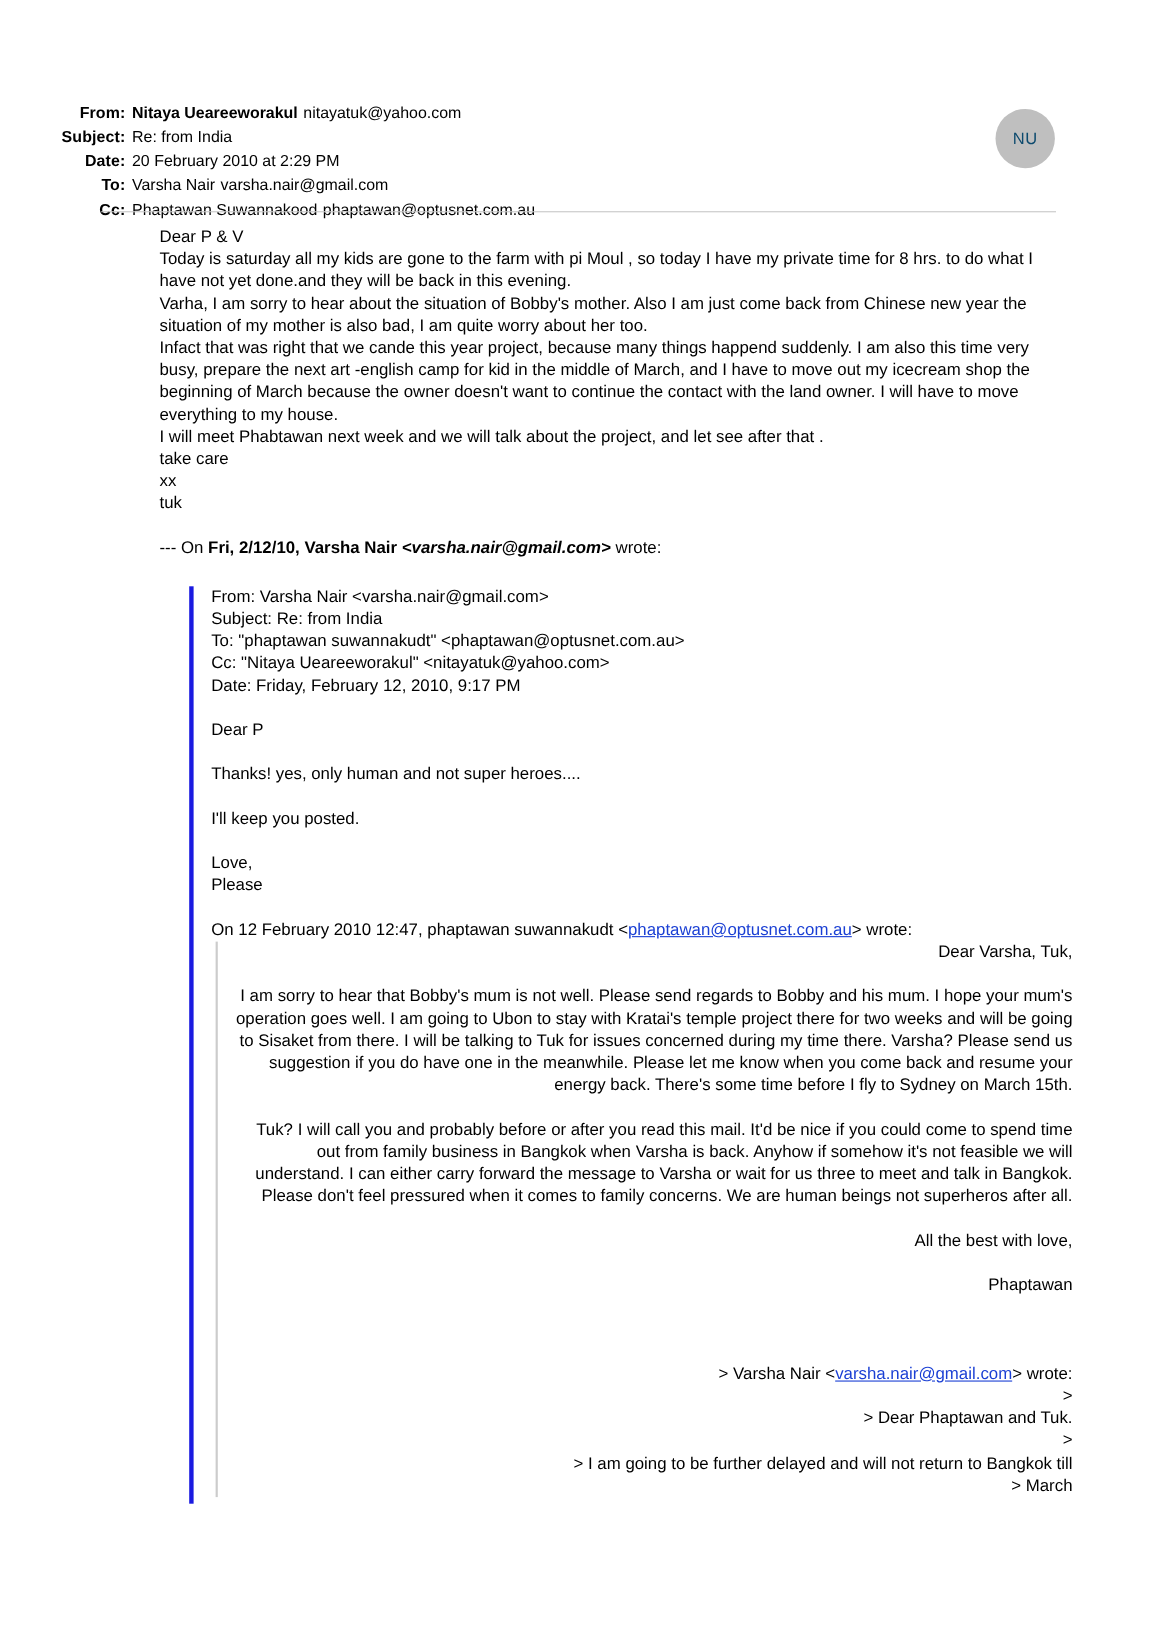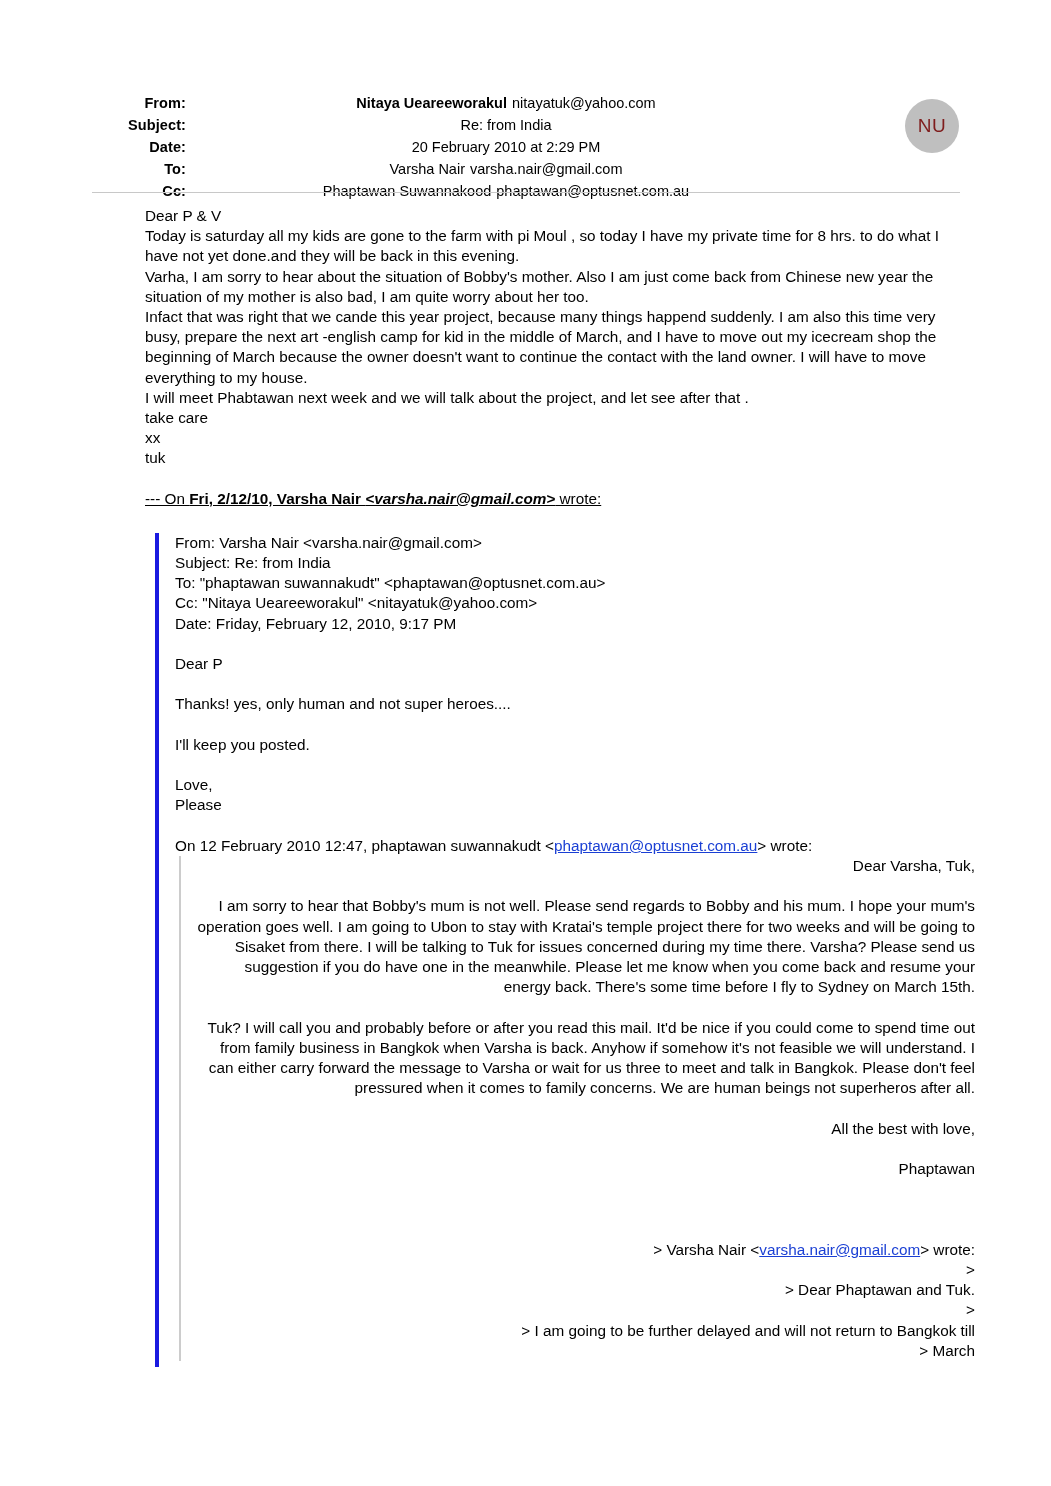--- a/index.html
+++ b/index.html
@@ -19,60 +19,60 @@
 
   
   #message-header {
     position: absolute;
     left: 0;
     top: 94px;
     width: 1051px;
   }
   .hdr-table {
     border-collapse: collapse;
-    margin-left: 120px;
+    margin-left: 48px;
     width: 700px;
   }
   .hdr-table td {
     padding: 0 0 3px 0;
     font-size: 14.5px;
     line-height: 19px;
     vertical-align: baseline;
     white-space: nowrap;
   }
   td.hdr-label {
     text-align: right;
     font-weight: bold;
     width: 66px;
     padding-right: 6px;
     letter-spacing: 0.1px;
   }
   td.hdr-value {
-    text-align: center;
+    text-align: left;
     font-weight: normal;
   }
   .hdr-name {
     font-weight: bold;
   }
   .hdr-addr {
     font-weight: normal;
     margin-left: 5px;
   }
 
   
   #avatar {
     position: absolute;
     left: 905px;
     top: 99px;
     width: 54px;
     height: 54px;
     border-radius: 50%;
     background: #bfbfbf;
-    color: #7f1d1d;
-    font-size: 19px;
+    color: #0c4a6e;
+    font-size: 15px;
     letter-spacing: 0.5px;
     display: flex;
     align-items: center;
     justify-content: center;
     font-family: "Liberation Sans", sans-serif;
   }
 
   
   #header-separator {
     position: absolute;
@@ -97,34 +97,33 @@
   }
   .blank-line {
     height: 20.2px;
   }
 
   
   #attribution-line {
     margin-top: 20px;
     font-size: 15.3px;
     line-height: 20.2px;
-    text-decoration: underline;
   }
   #attribution-line .bold {
     font-weight: bold;
   }
   #attribution-line .bolditalic {
     font-weight: bold;
     font-style: italic;
   }
 
   
   #quote-level-1 {
     margin-top: 24px;
-    margin-left: 10px;
+    margin-left: 27px;
     border-left: 4px solid #1a1ae0;
     padding-left: 16px;
     padding-bottom: 6px;
   }
   #quote-level-1 p {
     margin: 0;
     font-size: 15.3px;
     line-height: 20.2px;
   }
   .quoted-headers p {

